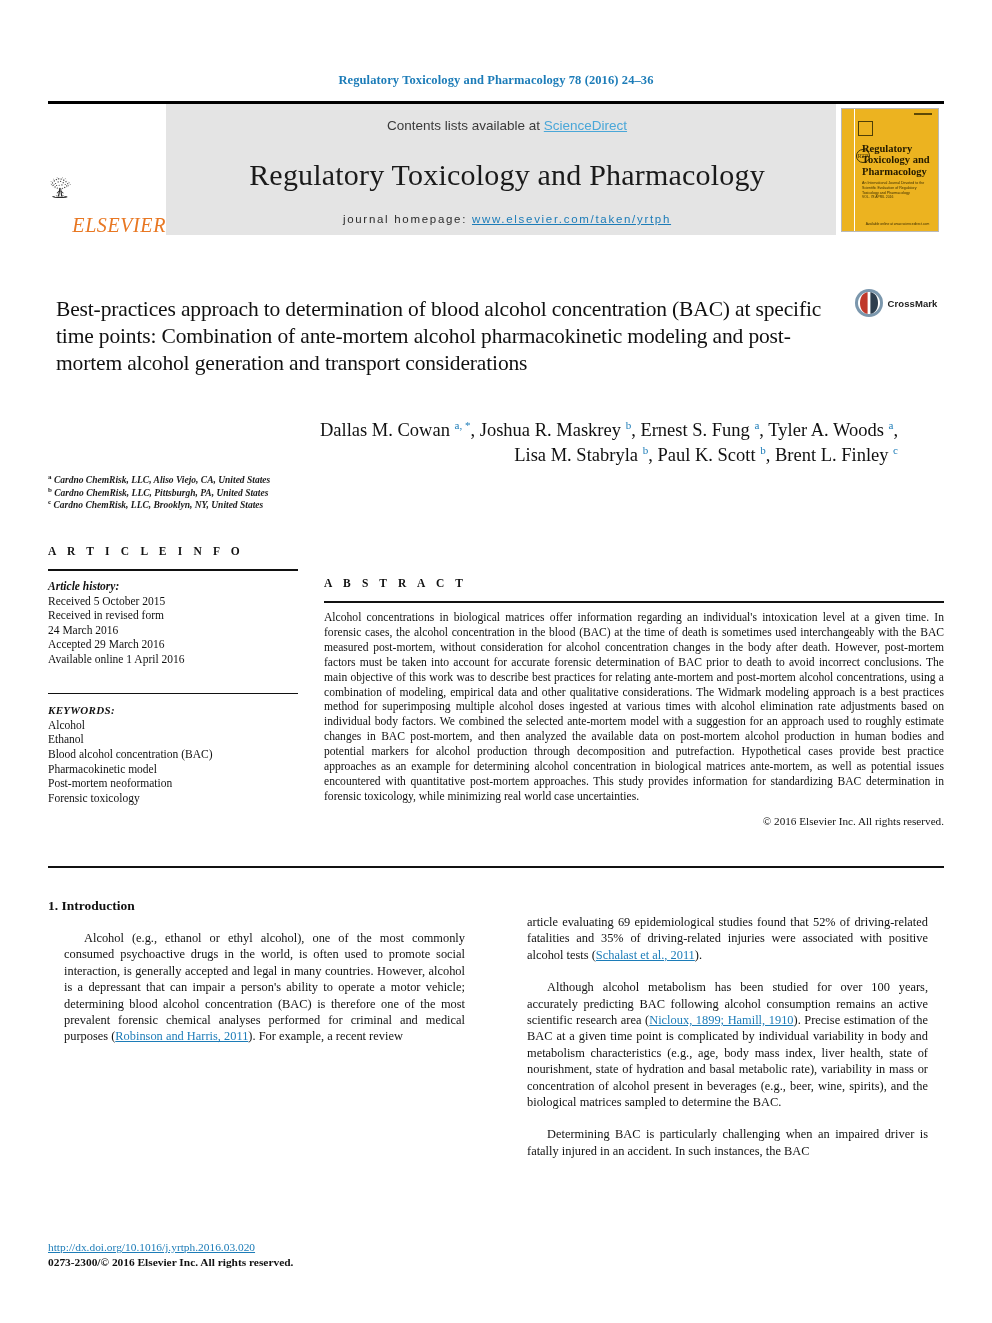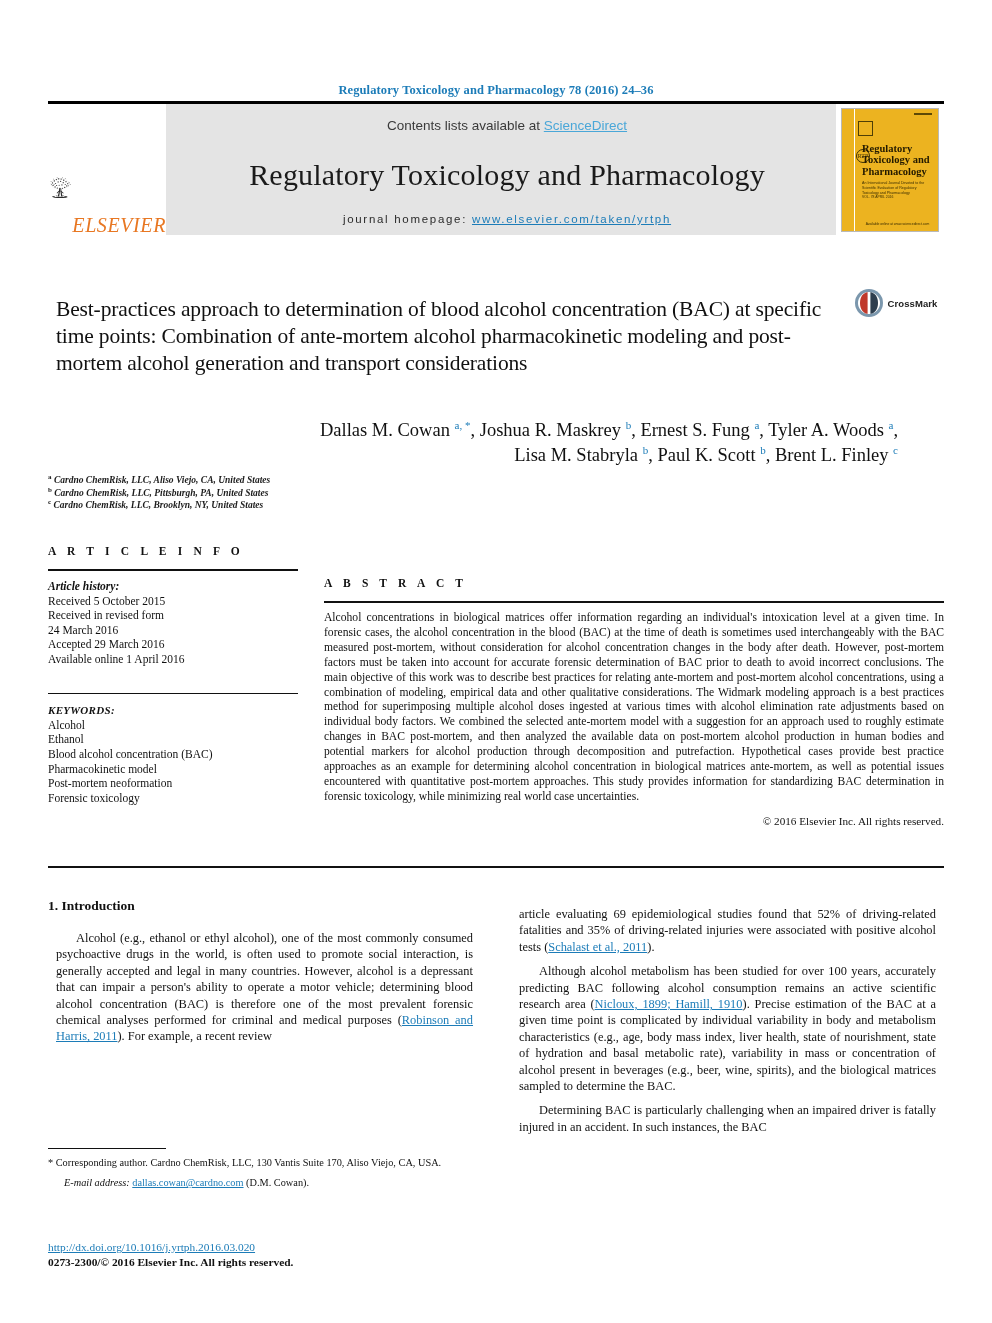--- a/index.html
+++ b/index.html
@@ -18,21 +18,21 @@
   .page {
     position: absolute;
     left: 0; top: 0;
     width: 992px;
     height: 1323px;
   }
 
   
   .runninghead {
     position: absolute;
-    left: 0; top: 83px;
+    left: 0; top: 73px;
     width: 992px;
     text-align: center;
     font-family: "Liberation Serif", serif;
     font-weight: bold;
     font-size: 12.5px;
     color: #1c7cb8;
     letter-spacing: .1px;
   }
 
   
@@ -351,21 +351,21 @@
     font-size: 13.5px;
     color: #111;
     margin: 0 0 16px 0;
   }
   .body-p {
     font-family: "Liberation Serif", serif;
     font-size: 12.4px;
     line-height: 16.4px;
     text-align: justify;
     color: #111;
-    margin: 8px;
+    margin: 16px;
     text-indent: 20px;
   }
   .body-p + .body-p { margin-top: 0; }
   .ref { color: #1c7cb8; }
 
   
   .footnote-area {
     position: absolute;
     left: 48px; top: 1148px;
     width: 433px;
@@ -564,28 +564,19 @@
     </div>
 
     <div class="bodycol">
       <p class="body-p" style="text-indent:0"><span>article evaluating 69 epidemiological studies found that 52% of driving-related fatalities and 35% of driving-related injuries were associated with positive alcohol tests (</span><a class="ref" href="#">Schalast et al., 2011</a><span>).</span></p>
       <p class="body-p"><span>Although alcohol metabolism has been studied for over 100 years, accurately predicting BAC following alcohol consumption remains an active scientific research area (</span><a class="ref" href="#">Nicloux, 1899; Hamill, 1910</a><span>). Precise estimation of the BAC at a given time point is complicated by individual variability in body and metabolism characteristics (e.g., age, body mass index, liver health, state of nourishment, state of hydration and basal metabolic rate), variability in mass or concentration of alcohol present in beverages (e.g., beer, wine, spirits), and the biological matrices sampled to determine the BAC.</span></p>
       <p class="body-p">Determining BAC is particularly challenging when an impaired driver is fatally injured in an accident. In such instances, the BAC</p>
     </div>
 
   </div>
 
-  <div class="footnote-area">
-    <div class="fn-rule"></div>
-    <div class="fn">* Corresponding author. Cardno ChemRisk, LLC, 130 Vantis Suite 170, Aliso Viejo, CA, USA.</div>
-    <div class="fn fn-email">
-      <span class="it">E-mail address:</span>
-      <a class="link" href="#">dallas.cowan@cardno.com</a>
-      <span>(D.M. Cowan).</span>
-    </div>
-  </div>
 
   <div class="bottom-block">
     <div><a class="doi" href="#">http://dx.doi.org/10.1016/j.yrtph.2016.03.020</a></div>
     <div class="issn">0273-2300/© 2016 Elsevier Inc. All rights reserved.</div>
   </div>
 
 </div>
 
 </body></html>

